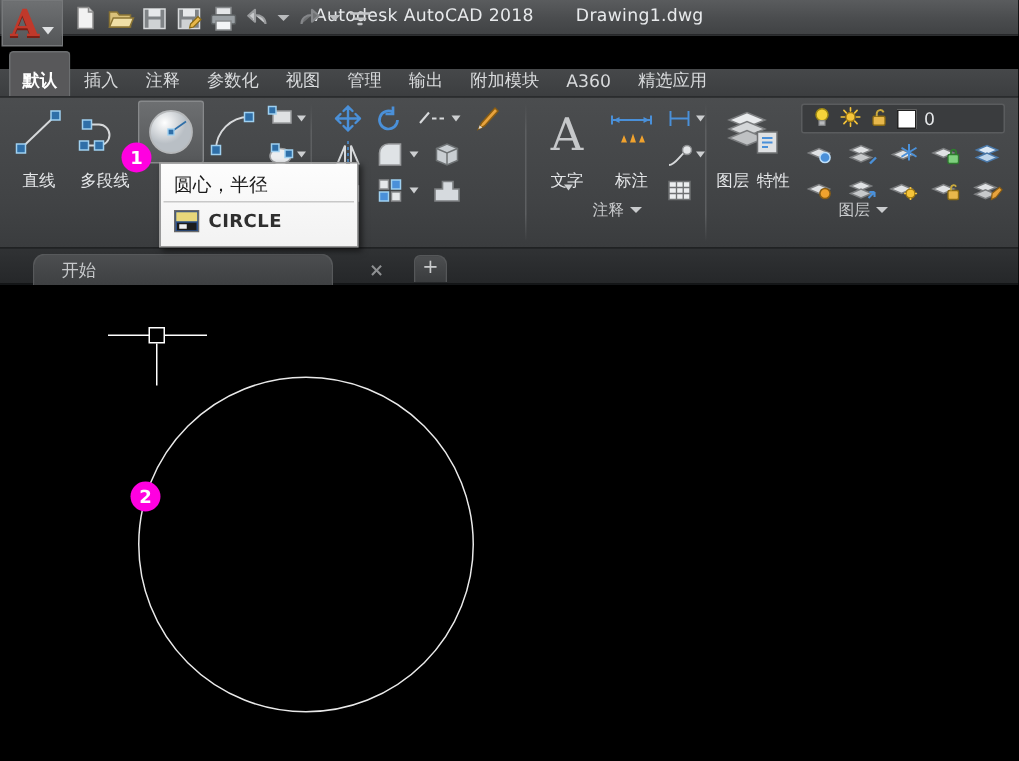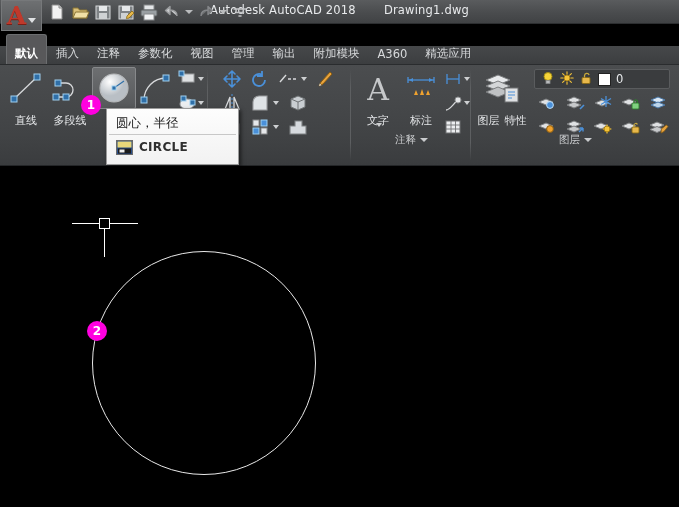--- a/index.html
+++ b/index.html
@@ -619,20 +619,29 @@
 
         <div class="panel-label">
           <span>图层</span>
           <span class="dd"></span>
         </div>
       </div>
     </div>
 
   </div>
 
+  <div class="tabbar">
+    <div class="ftab">
+      <span>开始</span>
+    </div>
+    <span class="ftab-close">×</span>
+    <div class="newtab">
+      <span>+</span>
+    </div>
+  </div>
 
   <div class="canvas">
 
     <div class="circle" style="left: 92px; top: 61px; width: 224px; height: 224px; border-color: rgb(233, 233, 233);"></div>
 
     <div class="crosshair-h" style="left:72px; top:33px; width:28px;"></div>
     <div class="crosshair-h" style="left:110px; top:33px; width:28px;"></div>
     <div class="crosshair-v" style="left:104px; top:39px; height:28px;"></div>
     <div class="pickbox" style="left:99px; top:28px; width:11px; height:11px;"></div>
   </div>

